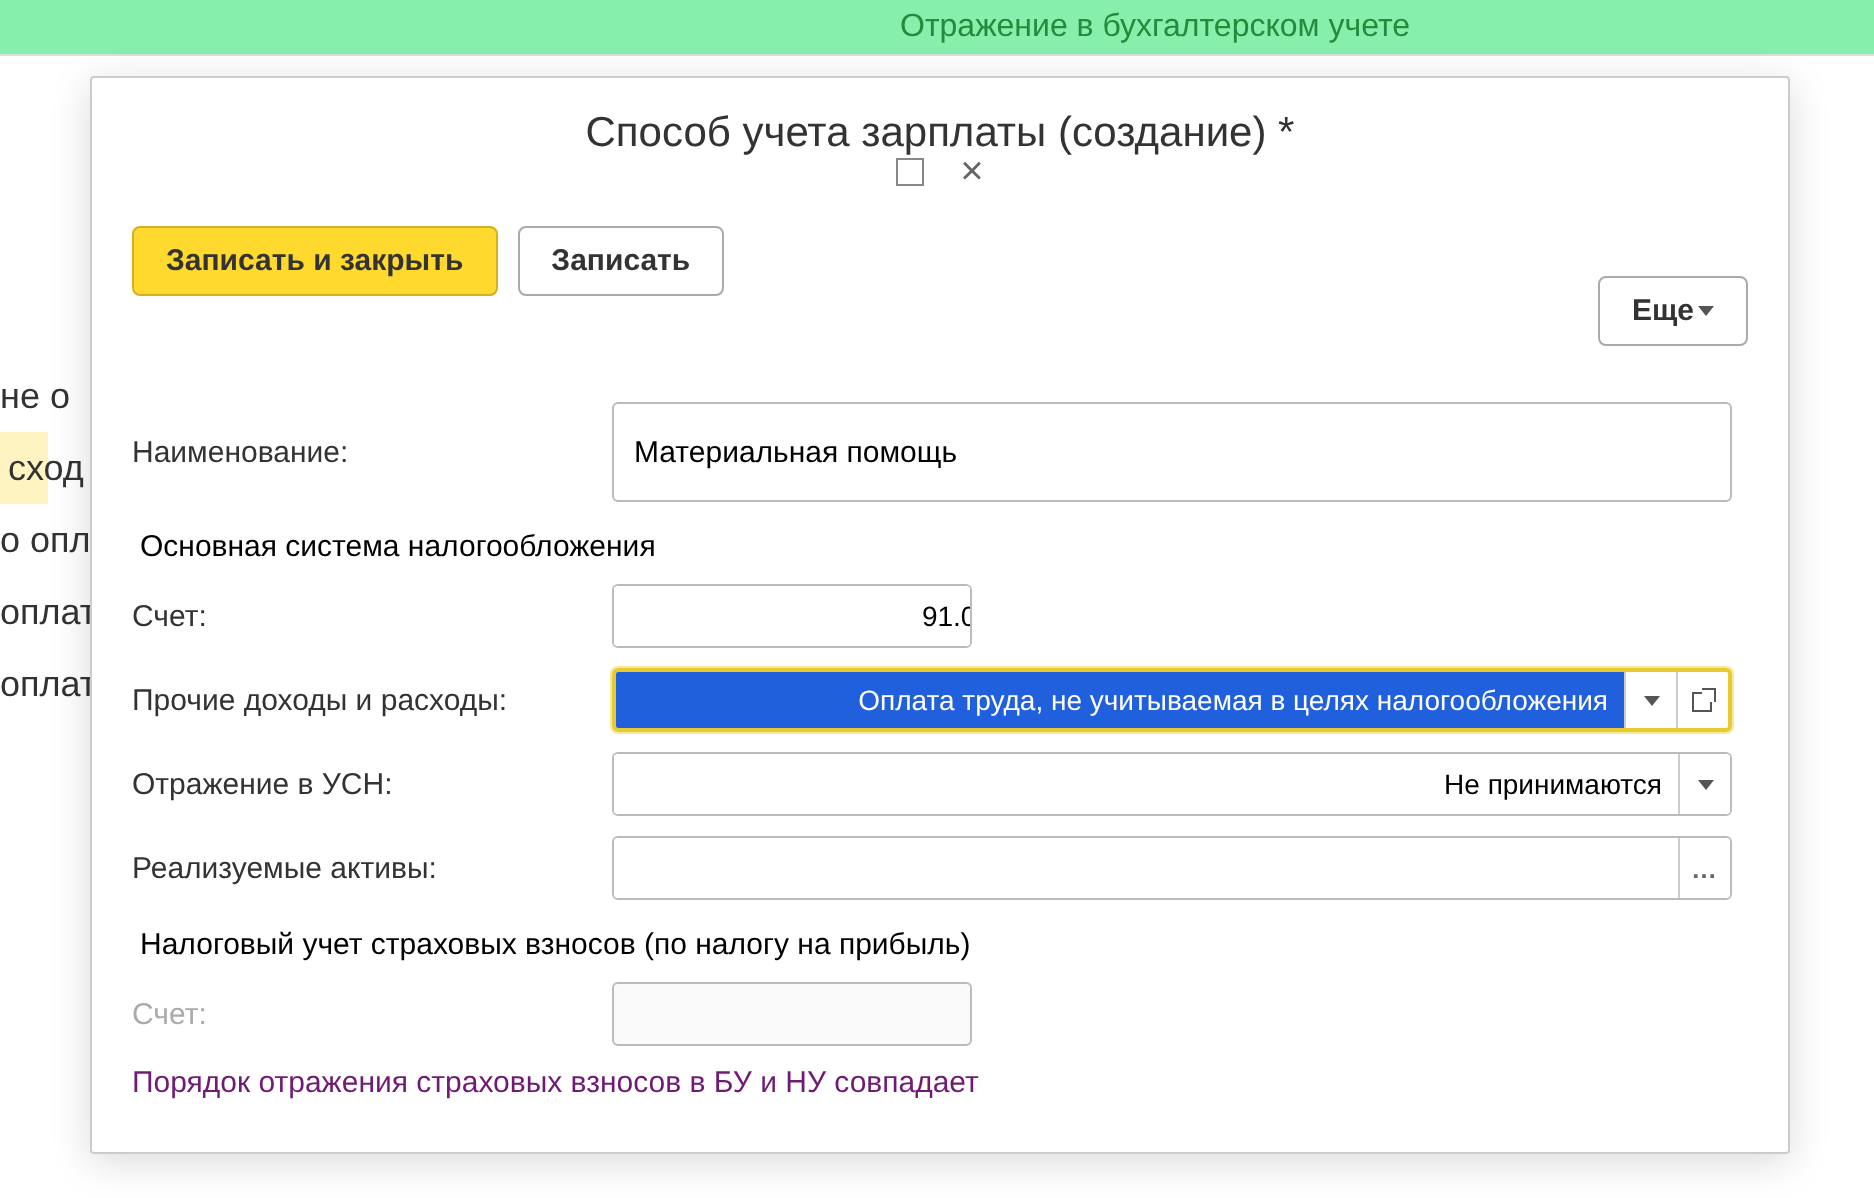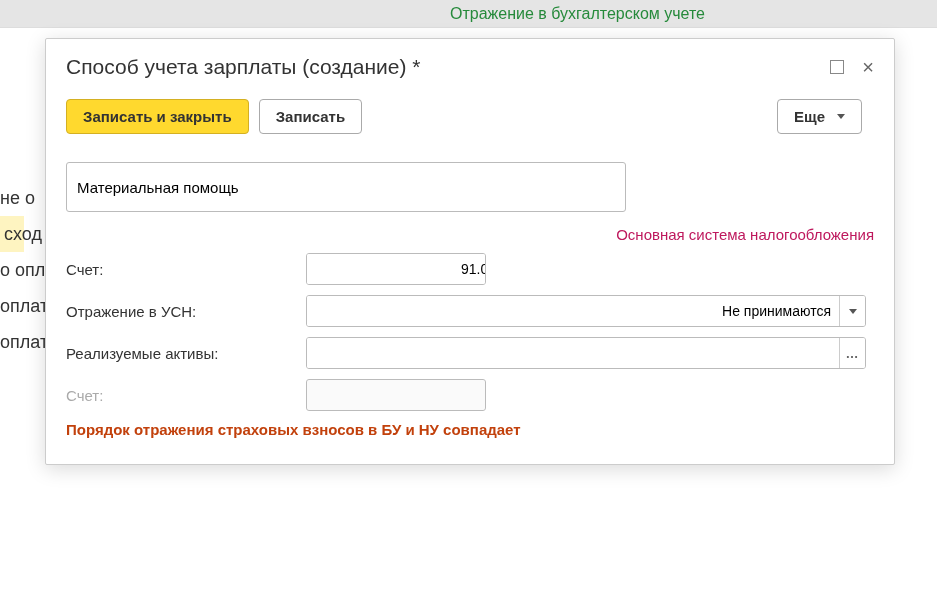--- a/index.html
+++ b/index.html
@@ -12,21 +12,21 @@
       height: 599px;
       position: relative;
       overflow: hidden;
     }
     .bg-header {
       position: absolute;
       top: 0;
       left: 0;
       right: 0;
       height: 28px;
-      background: #e5e5e5;
+      background: #86efac;
       border-bottom: 1px solid #ddd;
     }
     .bg-link {
       position: absolute;
       top: 5px;
       left: 450px;
       color: #268a3b;
       font-size: 16px;
     }
     .bg-sidebar {
@@ -51,20 +51,21 @@
       width: 850px;
       background: #fff;
       border: 1px solid #ccc;
       box-shadow: 0 4px 20px rgba(0,0,0,0.15);
       border-radius: 2px;
     }
     .dialog-header {
       display: flex;
       align-items: center;
       padding: 16px 20px 12px 20px;
+      flex-direction: column;
     }
     .dialog-title {
       font-size: 21px;
       color: #333;
       flex: 1;
     }
     .dialog-controls {
       display: flex;
       align-items: center;
       gap: 18px;
@@ -77,21 +78,21 @@
     }
     .close-icon {
       font-size: 20px;
       color: #666;
       cursor: pointer;
       line-height: 14px;
     }
     .toolbar {
       display: flex;
       align-items: flex-start;
-      padding: 8px 32px 12px 20px;
+      padding: 8px 20px 12px 20px;
       gap: 10px;
     }
     .btn {
       padding: 8px 16px;
       border: 1px solid #aaa;
       border-radius: 4px;
       background: #fff;
       font-size: 15px;
       cursor: pointer;
       color: #333;
@@ -99,21 +100,22 @@
     }
     .btn-primary {
       background: #ffd92e;
       border-color: #d4b022;
       font-weight: bold;
     }
     .btn-more {
       margin-left: auto;
       display: inline-flex;
       align-items: center;
-      gap: 12px;
+      gap: 2px;
+      margin-top: 25px;
     }
     .btn-more .caret {
       width: 0;
       height: 0;
       border-left: 4px solid transparent;
       border-right: 4px solid transparent;
       border-top: 5px solid #555;
     }
     .form-body {
       padding: 6px 20px 26px 20px;
@@ -123,29 +125,27 @@
       align-items: center;
       margin: 10px 0;
     }
     .form-label {
       width: 240px;
       font-size: 15px;
       color: #333;
     }
     .form-label.disabled { color: #aaa; }
     .section-title {
-      color: #be185d;
+      color: #000000;
       font-size: 15px;
       margin: 14px 0 8px 4px;
-      text-align: right;
     }
     .note-text {
-      color: #c2410c;
-      font-size: 15px;
-      font-weight: bold;
+      color: #701a75;
+      font-size: 15px;
     }
     .input-text {
       flex: 1;
       max-width: 560px;
       padding: 24px 10px;
       border: 1px solid #bbb;
       border-radius: 3px;
       font-size: 15px;
       height: 32px;
     }
@@ -253,33 +253,46 @@
     <button class="btn">Записать</button>
     <button class="btn btn-more">
       <span>Еще</span>
       <span class="caret"></span>
     </button>
   </div>
 
   <div class="form-body">
 
     <div class="form-row">
+      <div class="form-label">Наименование:</div>
       <input class="input-text" type="text" value="Материальная помощь" style="">
     </div>
 
     <div class="section-title">Основная система налогообложения</div>
 
     <div class="form-row">
       <div class="form-label">Счет:</div>
       <div class="input-combo narrow">
         <input type="text" value="91.02" style="">
 
       </div>
     </div>
 
+    <div class="form-row">
+      <div class="form-label">Прочие доходы и расходы:</div>
+      <div class="input-combo wide highlighted">
+        <input type="text" class="selected-text" value="Оплата труда, не учитываемая в целях налогообложения" style="">
+        <div class="combo-btn">
+            <span class="caret-down"></span>
+          </div>
+        <div class="combo-btn">
+            <span class="open-ext"></span>
+          </div>
+      </div>
+    </div>
 
     <div class="form-row">
       <div class="form-label">Отражение в УСН:</div>
       <div class="input-combo wide">
         <input type="text" value="Не принимаются" style="">
         <div class="combo-btn">
             <span class="caret-down"></span>
           </div>
       </div>
     </div>
@@ -287,20 +300,21 @@
     <div class="form-row">
       <div class="form-label">Реализуемые активы:</div>
       <div class="input-combo wide">
         <input type="text" value="" style="">
         <div class="combo-btn">
             <span class="ellipsis-icon">…</span>
           </div>
       </div>
     </div>
 
+    <div class="section-title">Налоговый учет страховых взносов (по налогу на прибыль)</div>
 
     <div class="form-row">
       <div class="form-label disabled">Счет:</div>
       <div class="input-combo narrow">
         <input type="text" disabled="" value="" style="">
 
       </div>
     </div>
 
     <div class="note-text">Порядок отражения страховых взносов в БУ и НУ совпадает</div>

